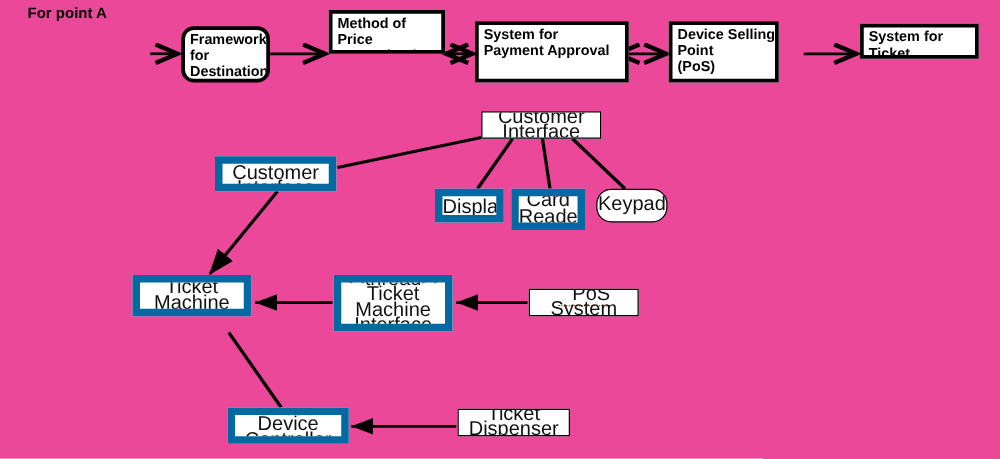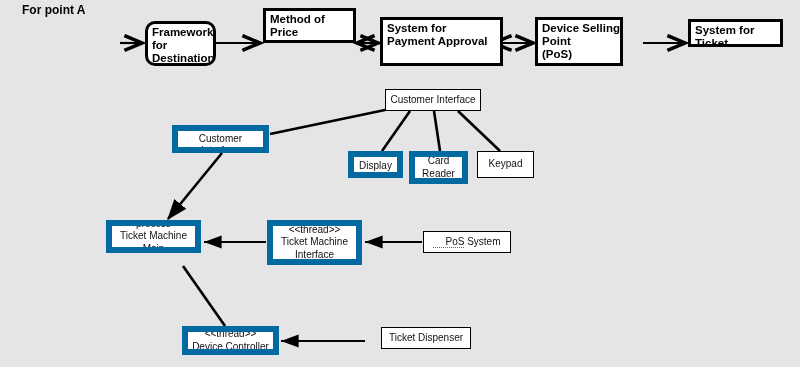--- a/index.html
+++ b/index.html
@@ -5,21 +5,21 @@
 <style>
   html, body {
     margin: 0;
     padding: 0;
     background: #ffffff;
   }
   #canvas {
     position: relative;
     width: 800px;
     height: 367px;
-    background: #e5e5e5;
+    background: #ec4899;
     font-family: "Liberation Sans", sans-serif;
     overflow: hidden;
   }
   #svg-layer {
     position: absolute;
     left: 0;
     top: 0;
     width: 800px;
     height: 367px;
     pointer-events: none;
@@ -55,21 +55,21 @@
     white-space: pre-line;
   }
   
   .box.node {
     border: 6px solid #0369a1;
     justify-content: center;
     text-align: center;
   }
   .box.node .label {
     font-weight: normal;
-    font-size: 10px;
+    font-size: 16px;
     line-height: 12.5px;
     color: #111;
     white-space: pre-line;
     text-align: center;
     width: 100%;
   }
   .box.node.thin {
     border: 1.6px solid #000;
   }
   .spell {
@@ -165,21 +165,21 @@
 
   <div class="box node" style="left:348px; top:151px; width:55px; height:27px;align-items:flex-end;">
     <span class="label">Display</span>
   </div>
 
   <div class="box node" style="left:409px; top:151px; width:59px; height:33px;">
     <span class="label">Card
 Reader</span>
   </div>
 
-  <div class="box node thin" style="left:477px; top:151px; width:57px; height:27px;">
+  <div class="box node thin" style="left:477px; top:151px; width:57px; height:27px;border-radius:12px;">
     <span class="label">Keypad</span>
   </div>
 
   <div class="box node" style="left:172px; top:125px; width:97px; height:28px;">
     <span class="label">&lt;&lt;thread&gt;&gt;
 Customer Interface</span>
   </div>
 
   <div class="box node" style="left:106px; top:220px; width:95px; height:33px;">
     <span class="label">&lt;&lt;process&gt;&gt;
@@ -195,17 +195,17 @@
 
   <div class="box node thin" style="left:423px; top:231px; width:88px; height:22px;">
     <span class="label"><span class="spell">PoS</span><span> System</span></span>
   </div>
 
   <div class="box node" style="left:182px; top:326px; width:97px; height:29px;">
     <span class="label">&lt;&lt;thread&gt;&gt;
 Device Controller</span>
   </div>
 
-  <div class="box node thin" style="left:366px; top:327px; width:90px; height:22px;margin-left:15px;">
+  <div class="box node thin" style="left:366px; top:327px; width:90px; height:22px;">
     <span class="label">Ticket Dispenser</span>
   </div>
 
 </div>
 
 </body></html>

